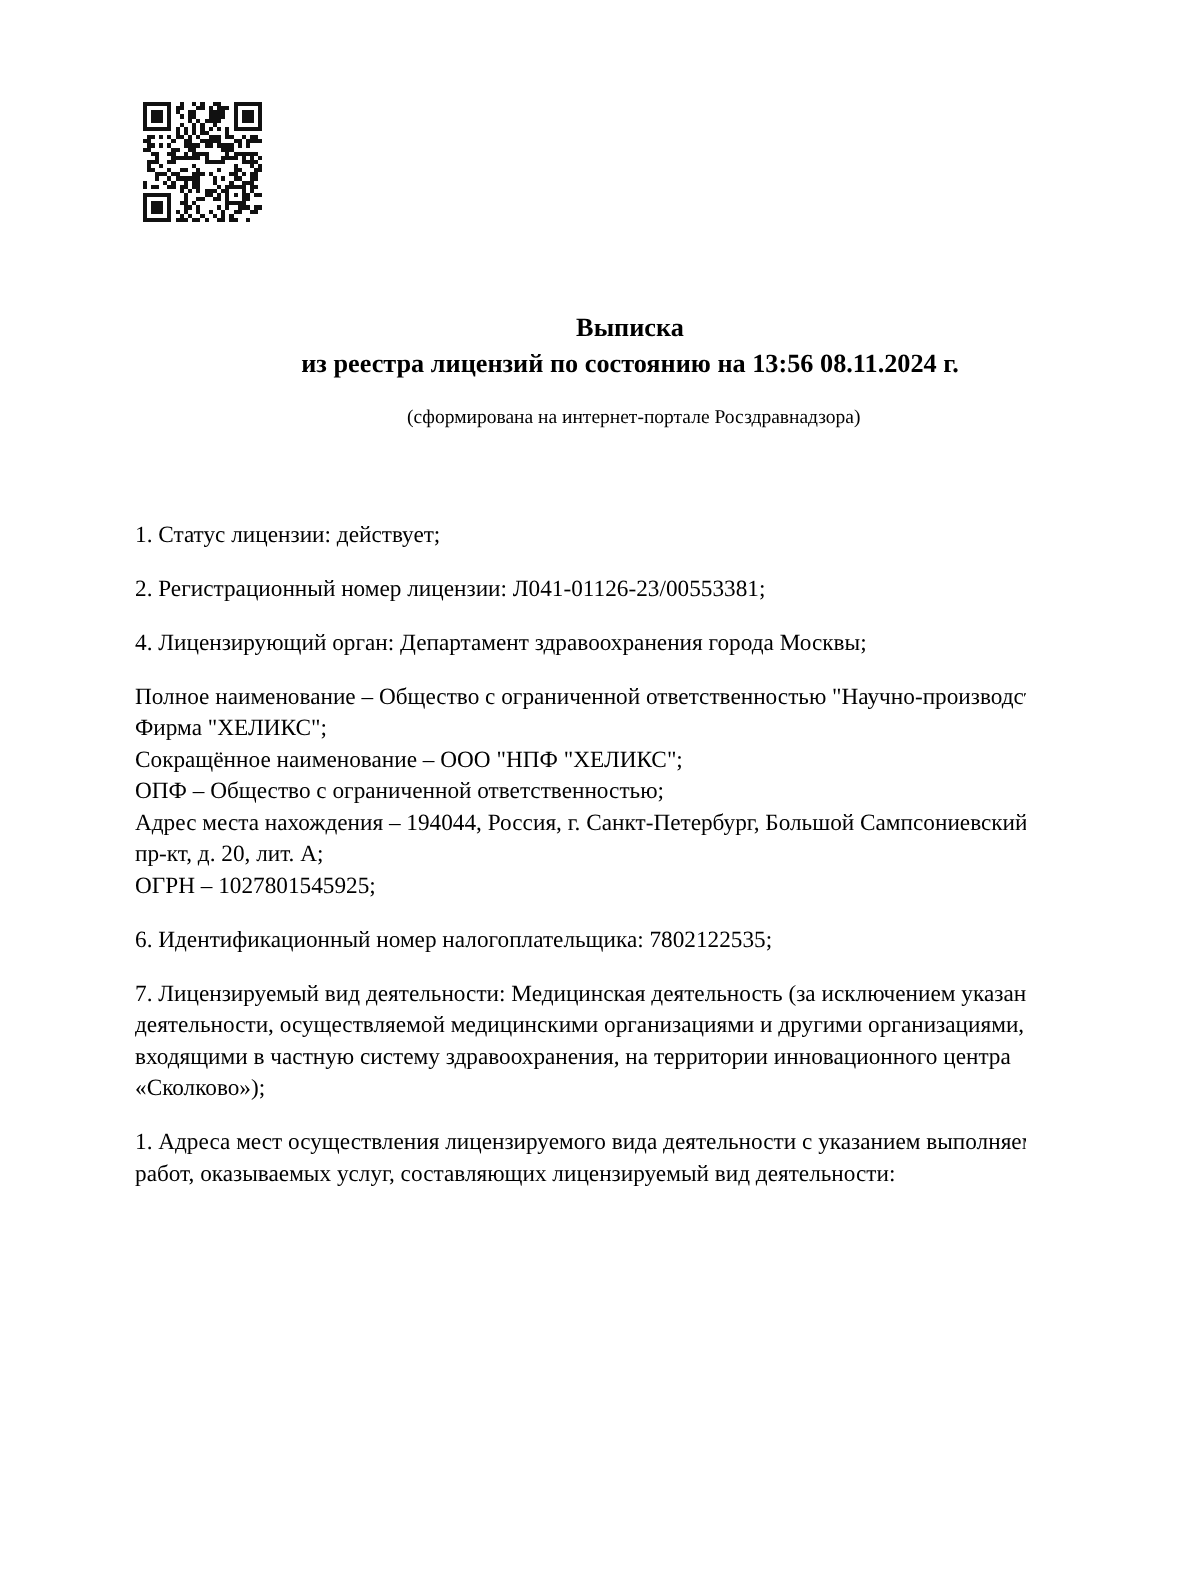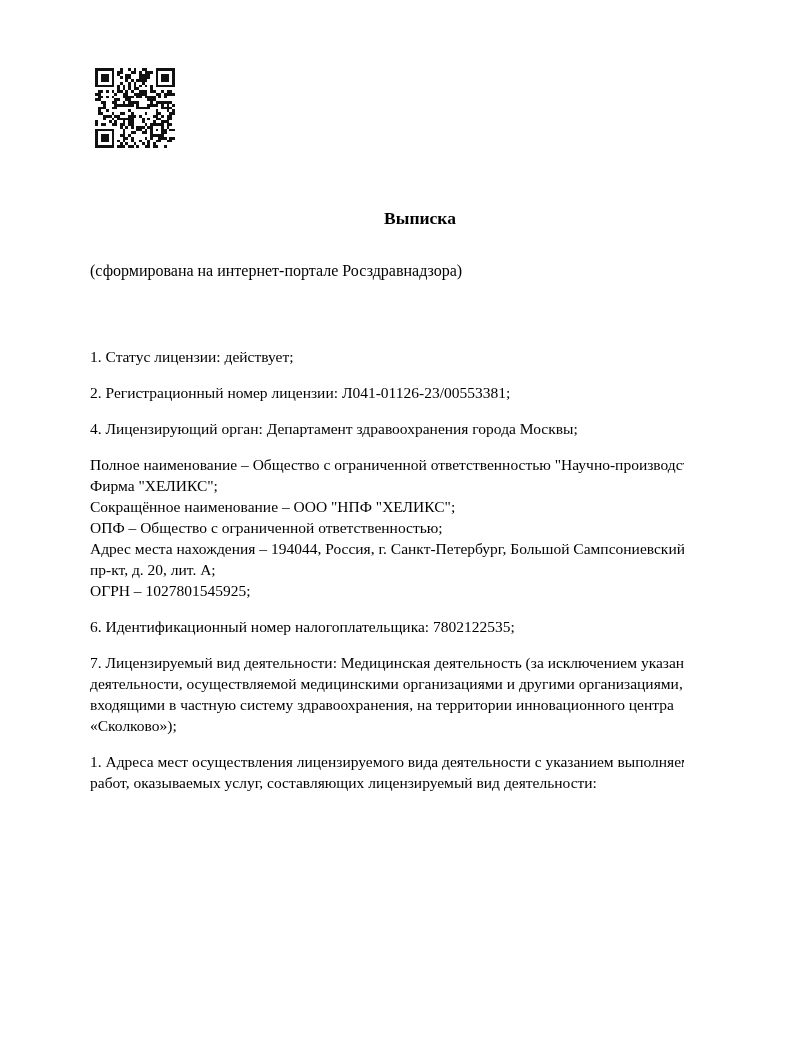--- a/index.html
+++ b/index.html
@@ -38,24 +38,24 @@
     top: 206px;
     width: 660px;
     text-align: center;
     font-weight: 700;
     font-size: 17.5px;
     line-height: 24px;
   }
   .formation-note {
     position: absolute;
     left: 90px;
-    top: 263px;
+    top: 270px;
     width: 665px;
-    text-align: left;
-    font-size: 16px;
+    text-align: center;
+    font-size: 13px;
     line-height: 16px;
   }
   .body-text {
     position: absolute;
     left: 90px;
     top: 346px;
     width: 680px;
     font-size: 15.5px;
     line-height: 21px;
   }
@@ -468,20 +468,21 @@
           <rect x="19" y="28" width="1" height="1"></rect>
           <rect x="21" y="28" width="1" height="1"></rect>
           <rect x="22" y="28" width="1" height="1"></rect>
           <rect x="25" y="28" width="1" height="1"></rect>
         </g>
       </svg>
   </div>
 
   <div class="title-block">
     <div>Выписка</div>
+    <div>из реестра лицензий по состоянию на 13:56 08.11.2024 г.</div>
   </div>
 
   <div class="formation-note">(сформирована на интернет-портале Росздравнадзора)</div>
 
   <div class="body-text">
     <p class="para">1. Статус лицензии: действует;</p>
     <p class="para">2. Регистрационный номер лицензии: Л041-01126-23/00553381;</p>
     <p class="para">4. Лицензирующий орган: Департамент здравоохранения города Москвы;</p>
     <p class="para">Полное наименование – Общество с ограниченной ответственностью "Научно-производственная
 Фирма "ХЕЛИКС";

